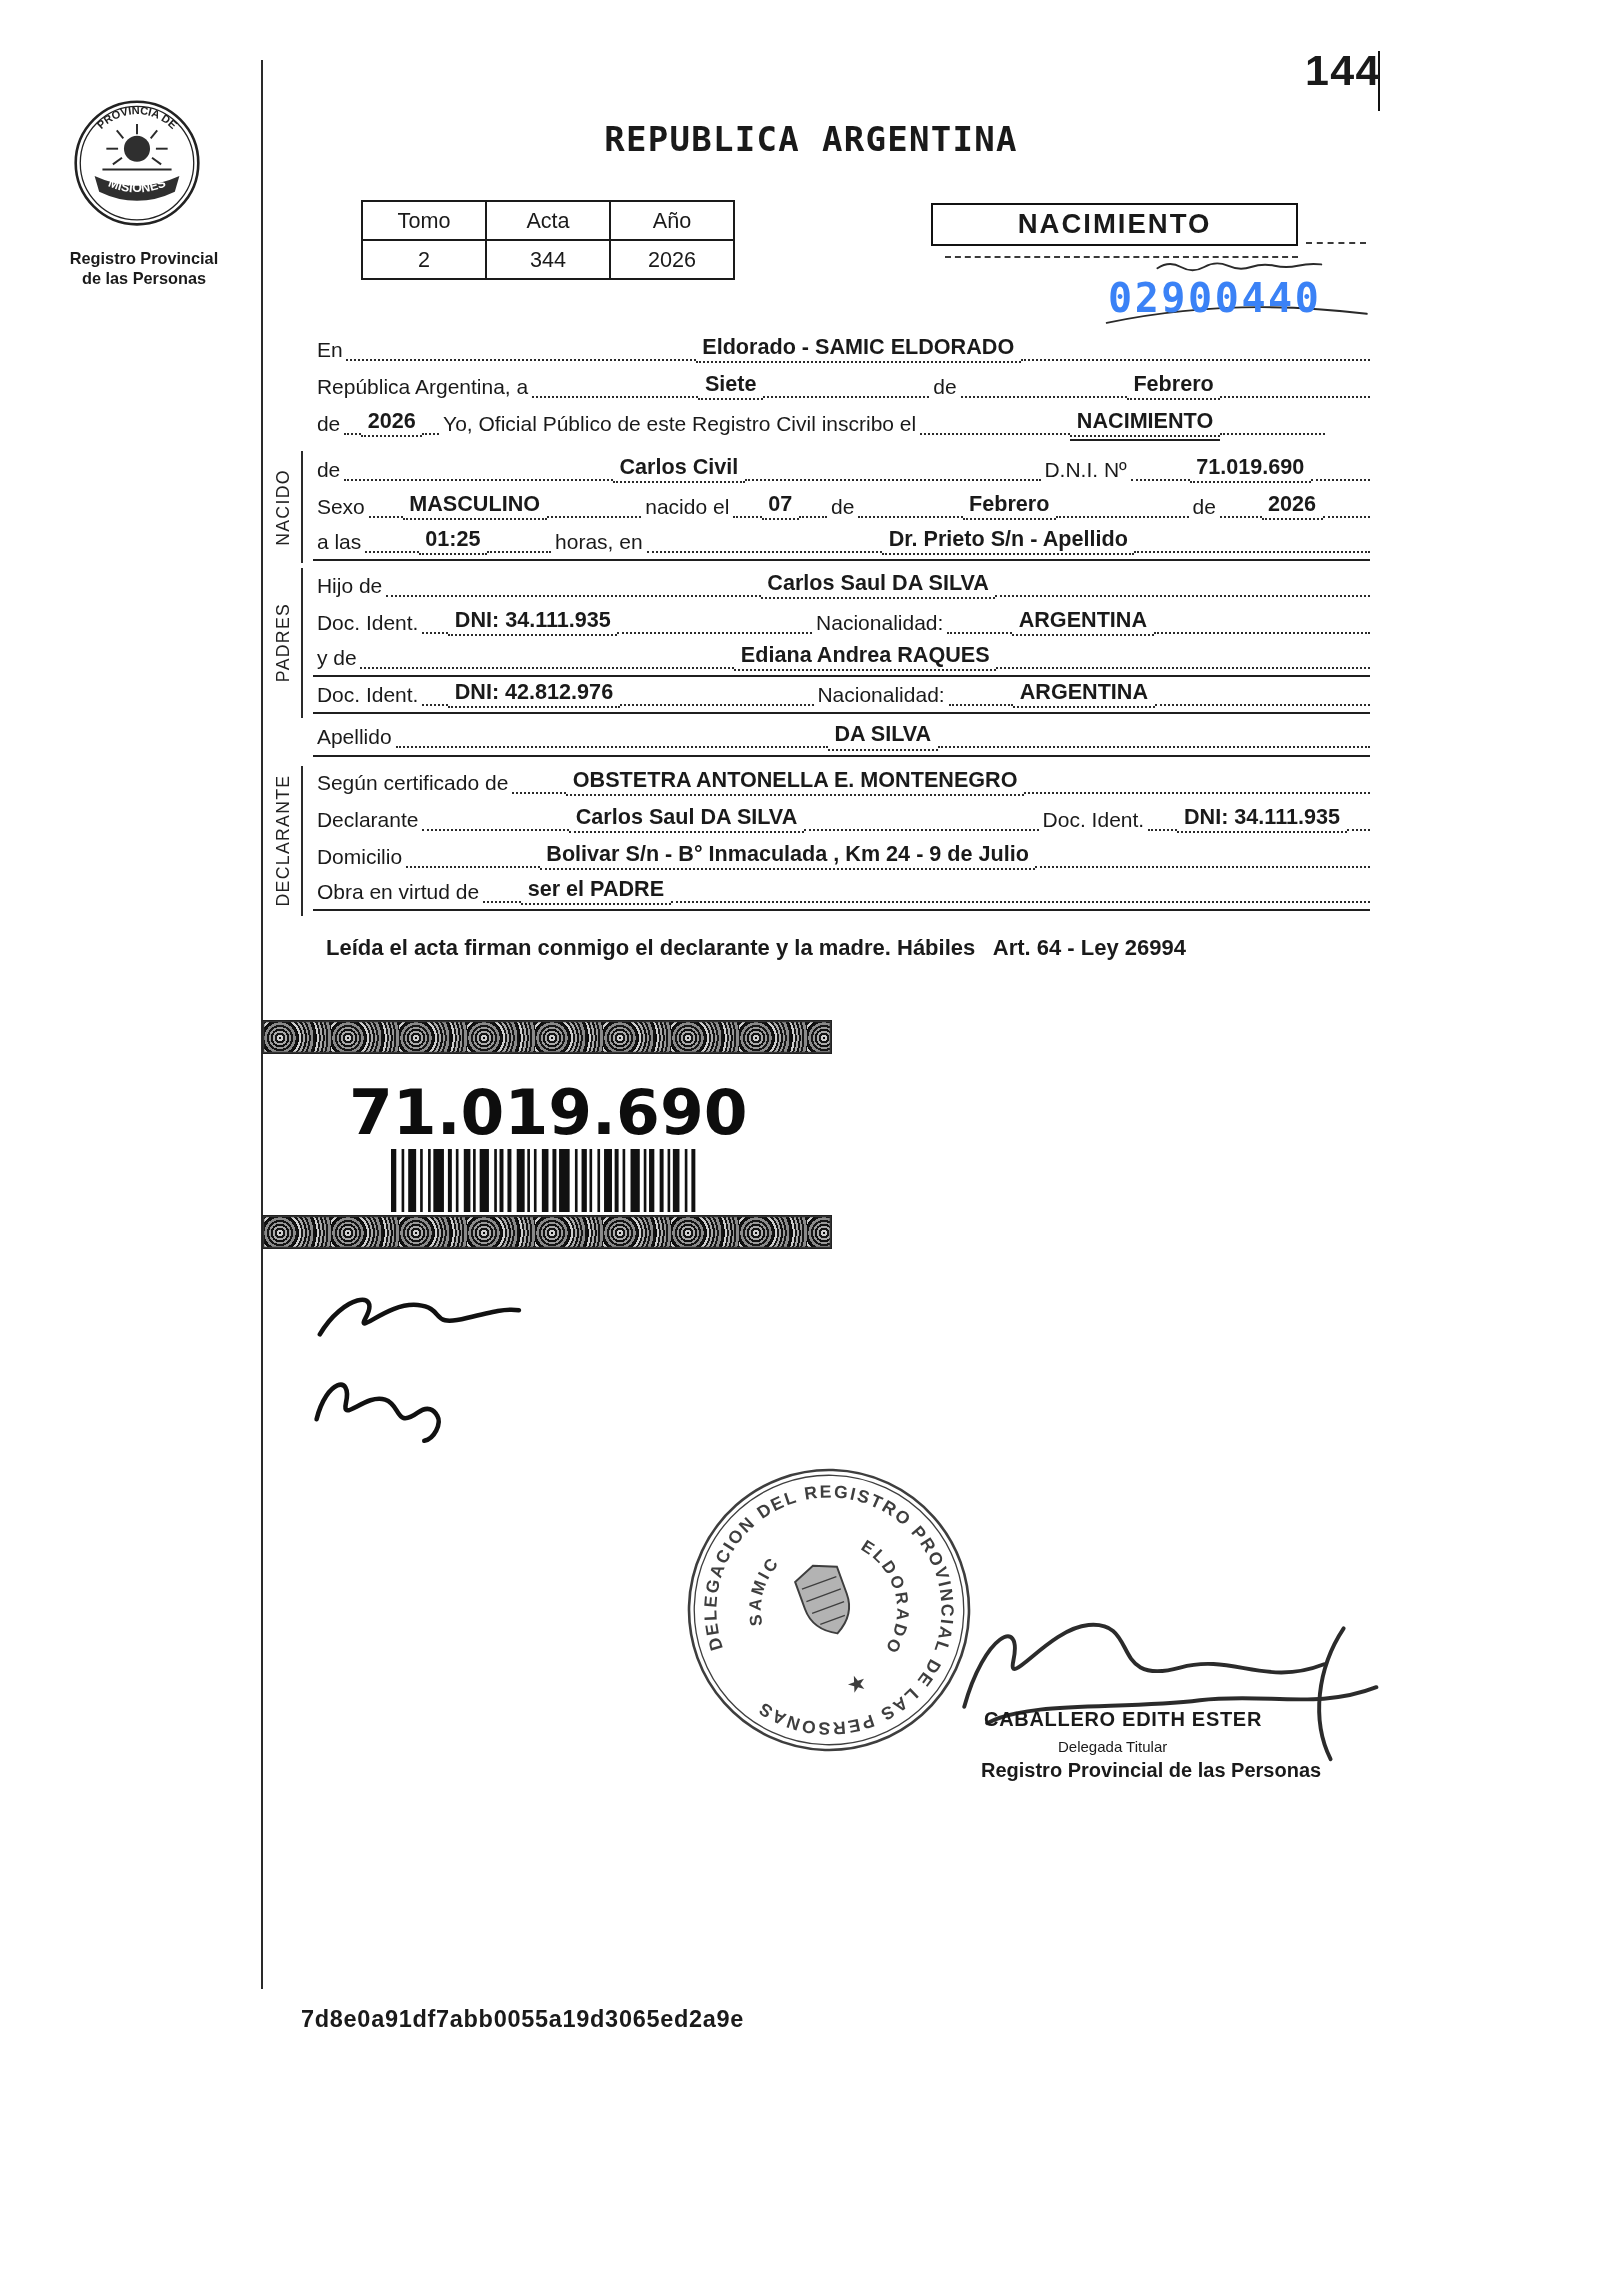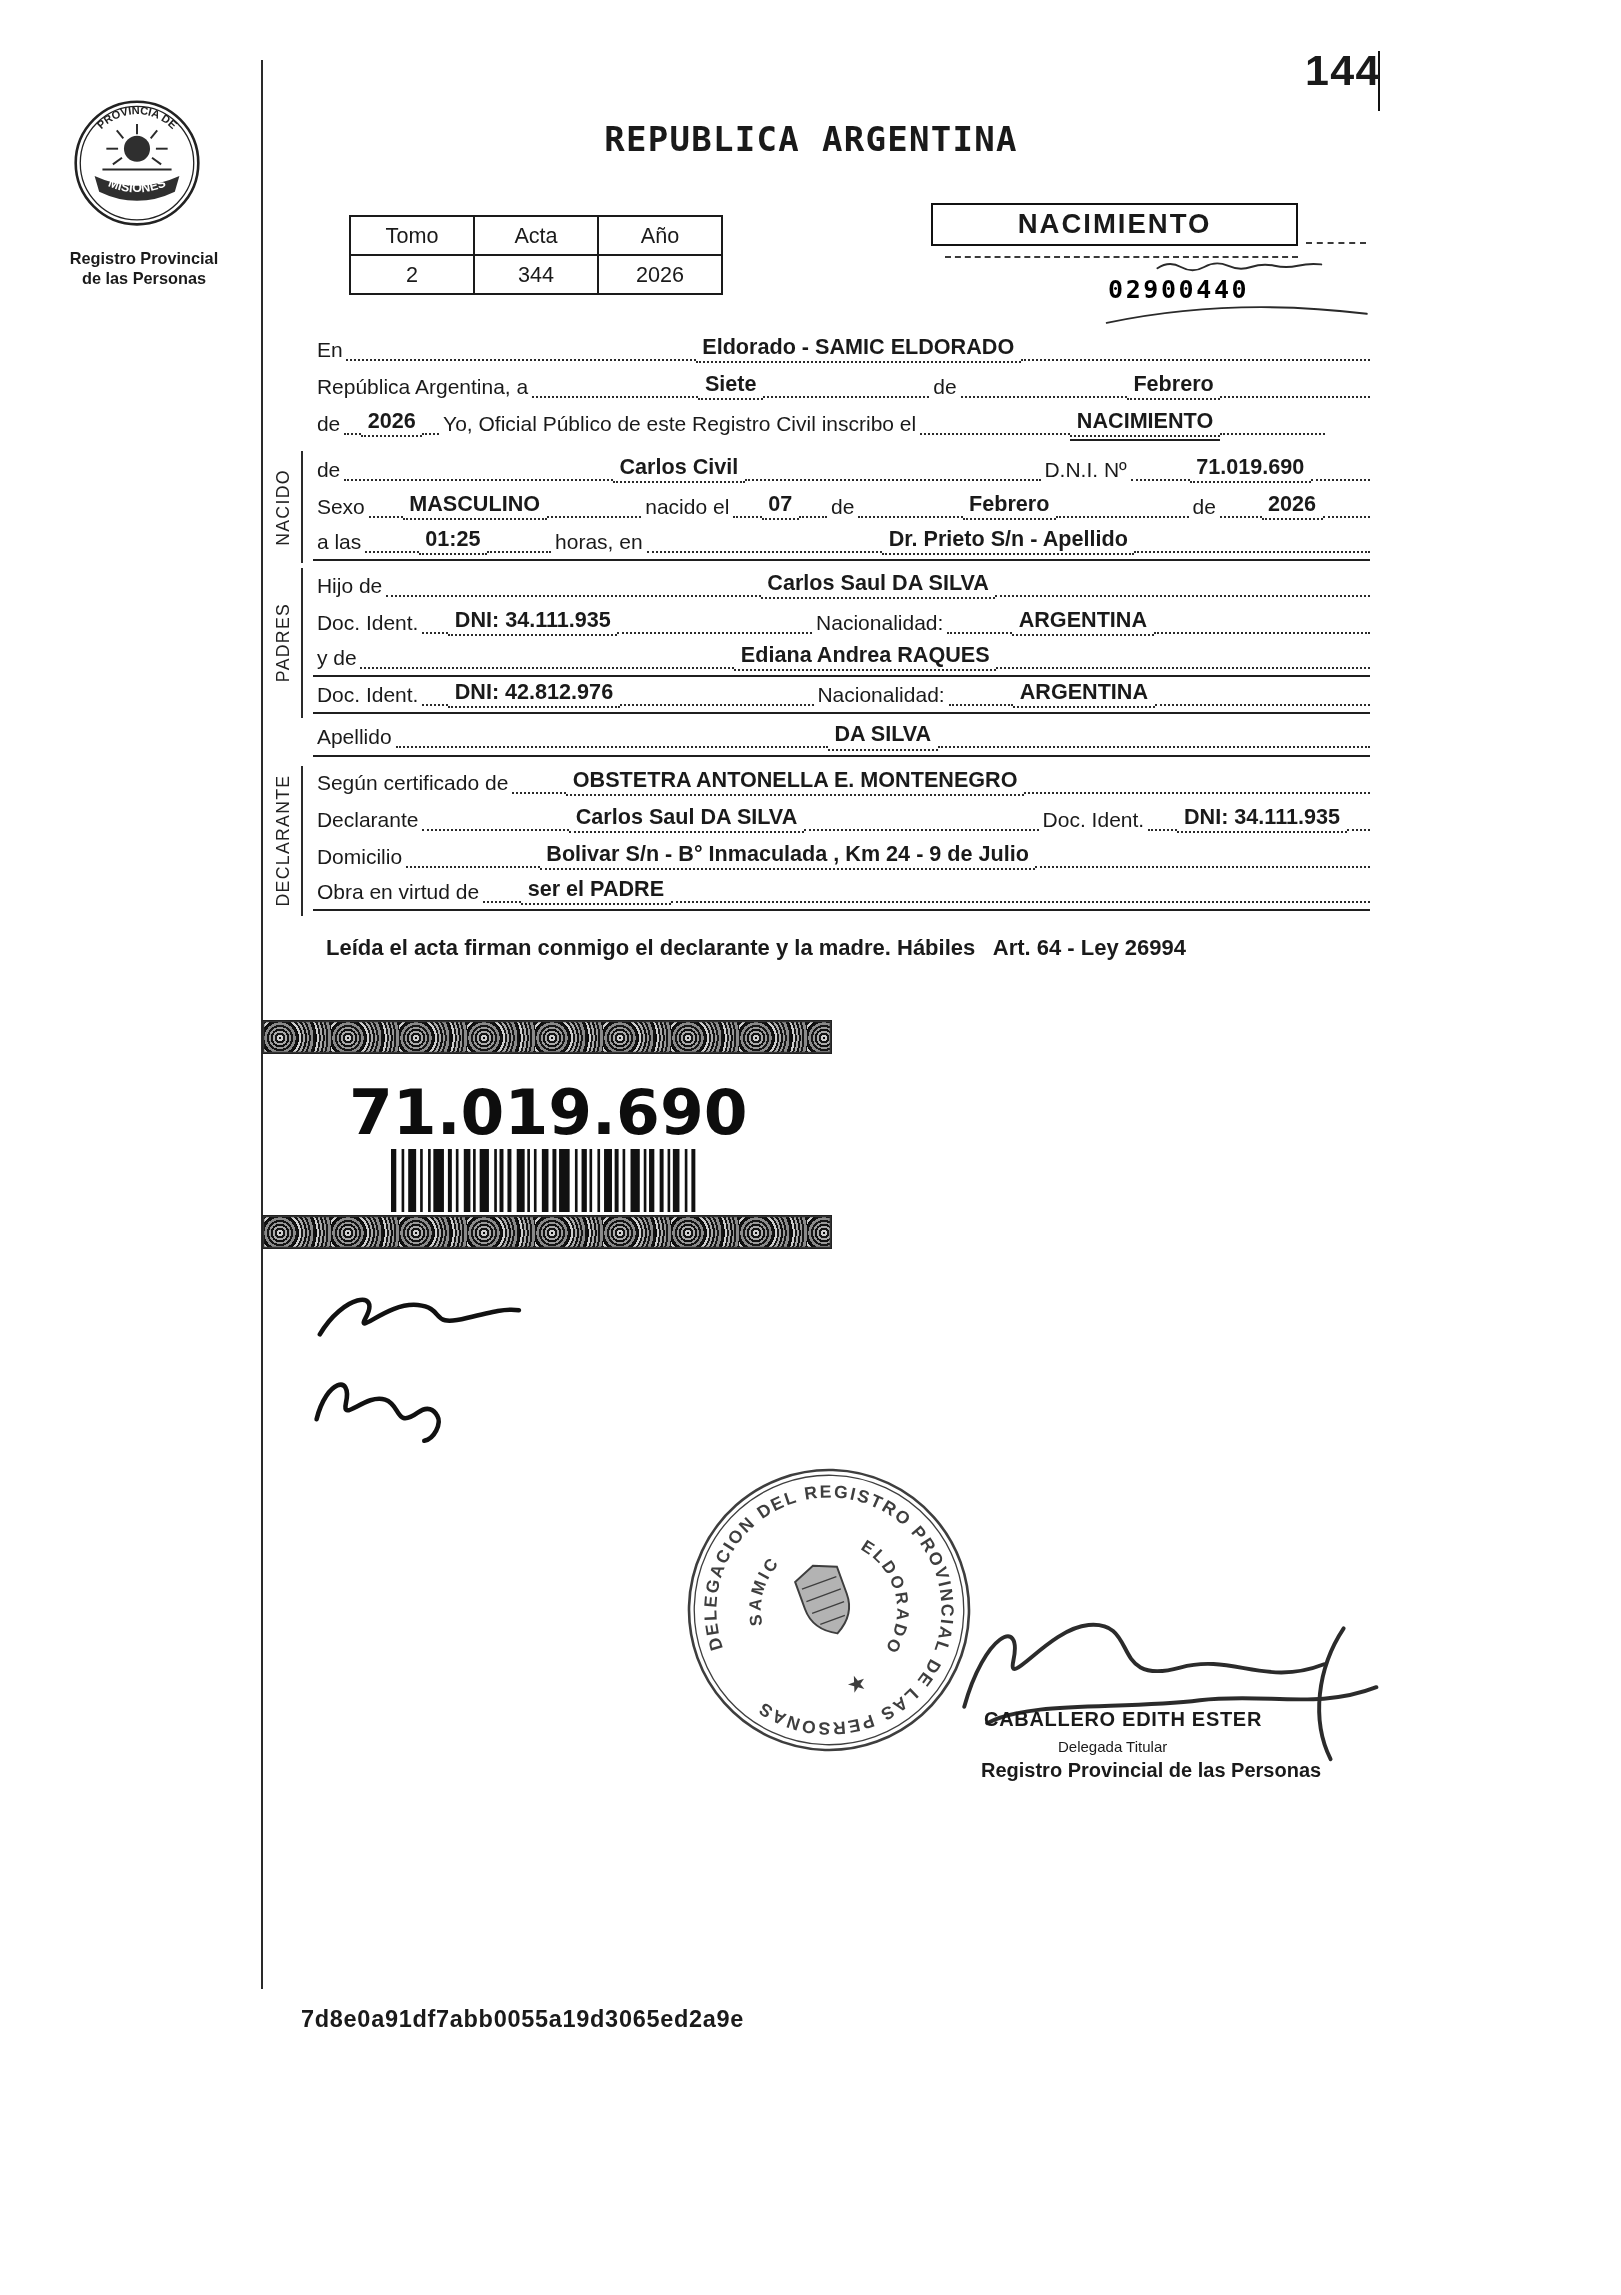--- a/index.html
+++ b/index.html
@@ -17,31 +17,31 @@
 
   
   .emblem-wrap { position: absolute; left: 62px; top: 90px; width: 163px; }
   .emblem-caption { position: absolute; left: -6.5px; top: 158px; width: 177px; text-align: center; font-size: 16.3px; font-weight: 600; line-height: 1.25; }
 
   
   .doc-title { position: absolute; left: 497px; top: 119px; width: 628px; text-align: center;
     font-family: "DejaVu Sans Mono", monospace; font-weight: bold; font-size: 34px; letter-spacing: 1.3px; }
 
   
-  .reg-table { position: absolute; left: 349px; top: 200px; border-collapse: collapse; margin-top: 15px; }
+  .reg-table { position: absolute; left: 361px; top: 200px; border-collapse: collapse; }
   .reg-table td { border: 2px solid #1a1a1a; width: 124px; height: 39px; text-align: center; font-size: 21.6px; }
 
   
   .event-box { position: absolute; left: 931px; top: 203px; width: 367px; height: 43px; border: 2.6px solid #111;
     text-align: center; font-size: 27.5px; font-weight: bold; letter-spacing: 2px; line-height: 38px; }
   .dash-under { position: absolute; left: 945px; top: 256px; width: 353px; border-top: 2px dashed #3a3a3a; }
   .dash-right { position: absolute; left: 1306px; top: 242px; width: 60px; border-top: 2px dashed #3a3a3a; }
   .serial-marks { position: absolute; left: 1080px; top: 254px; }
   .serial { position: absolute; left: 1108px; top: 275px; font-family: "DejaVu Sans Mono", monospace;
-    font-weight: bold; font-size: 25px; letter-spacing: 2.6px; color: #000000; }
+    font-weight: bold; font-size: 40px; letter-spacing: 2.6px; color: #3b82f6; }
 
   
   .form { position: absolute; left: 313px; top: 330px; width: 1057px; font-size: 21px; }
   .line { display: flex; align-items: flex-end; height: 37px; }
   .line.sep { border-bottom: 2px solid #1f1f1f; }
   .l { white-space: nowrap; margin-bottom: 5.2px; padding: 0 3.9px; font-size: 21px; }
   .v { white-space: nowrap; font-weight: bold; font-size: 21.6px; margin-bottom: 3.9px;
     padding: 0 6.5px 1.3px; border-bottom: 2.6px dotted #2a2a2a; }
   .v.double { position: relative; }
   .v.double::after { content: ""; position: absolute; left: 0; right: 0; bottom: -5.9px; border-bottom: 2px solid #1f1f1f; }

